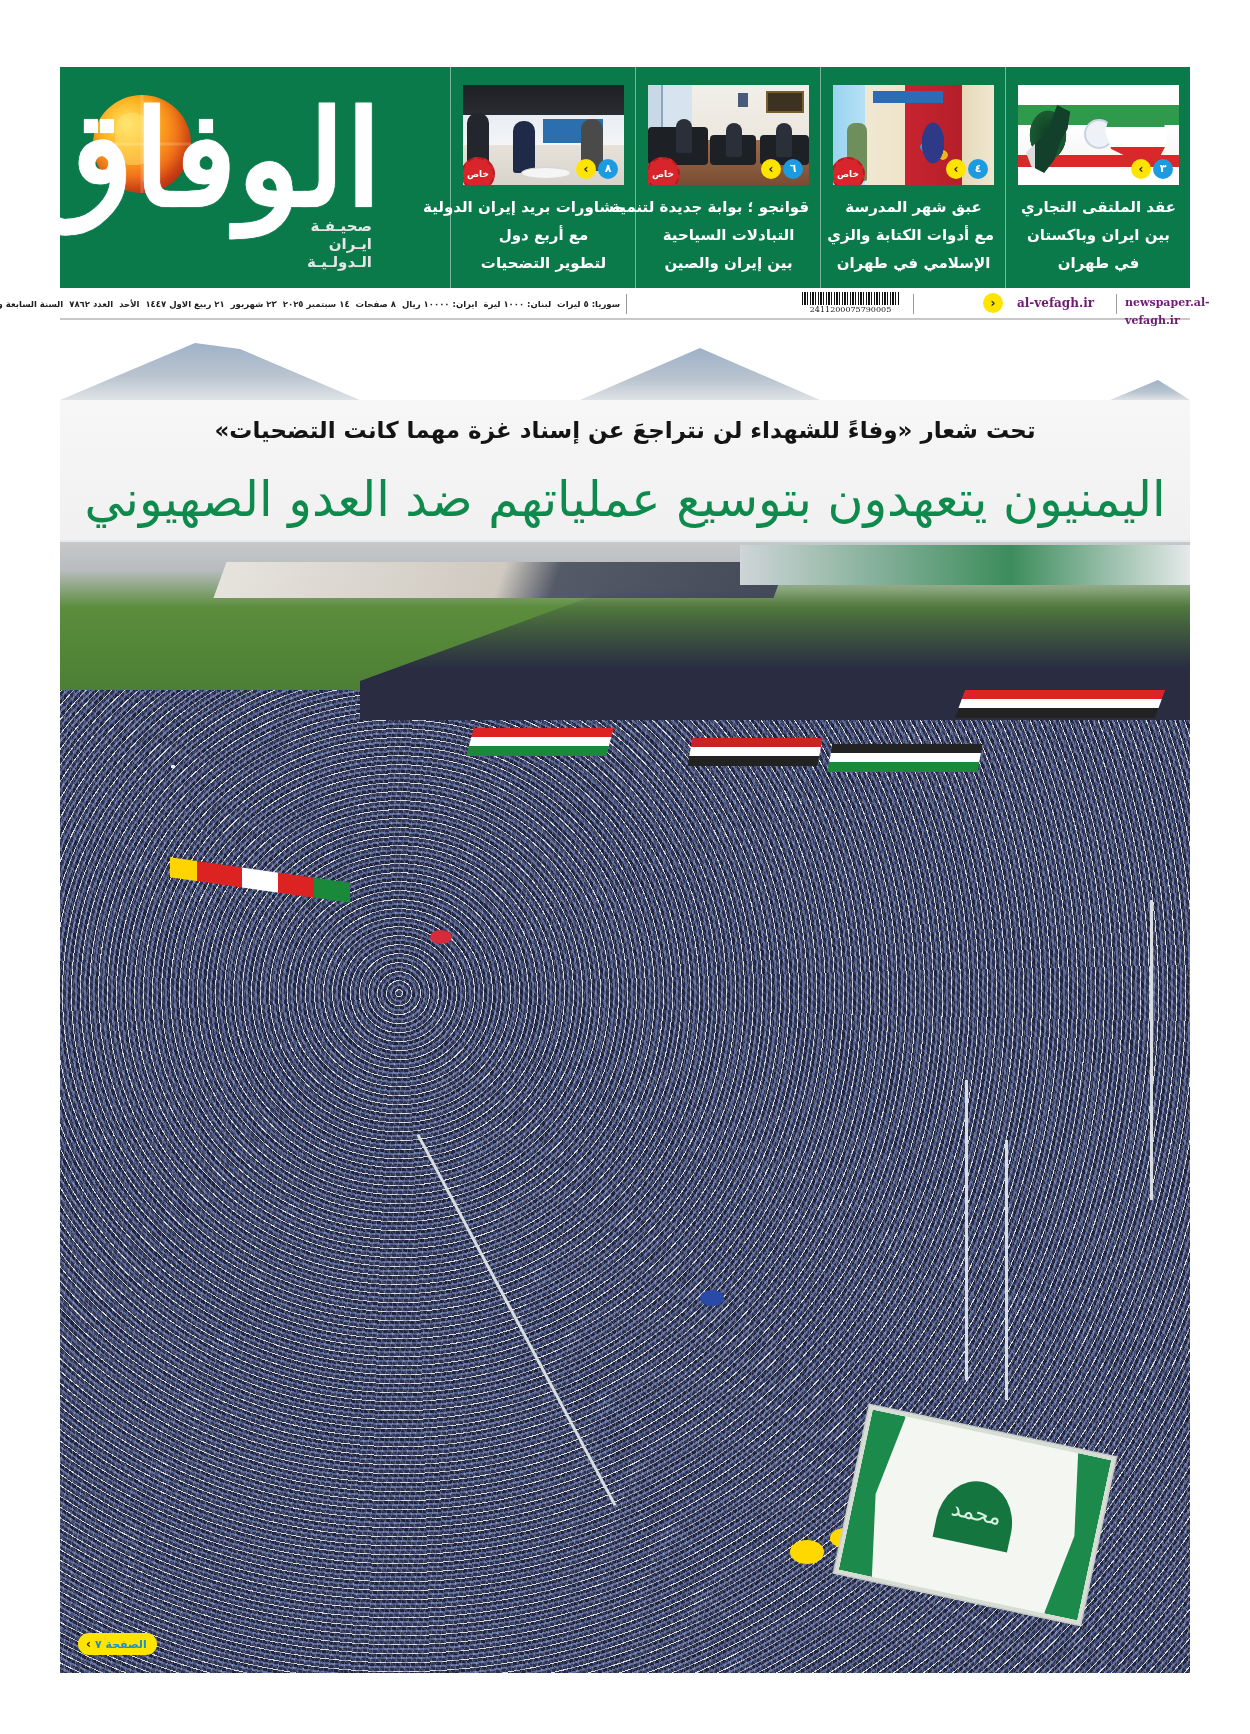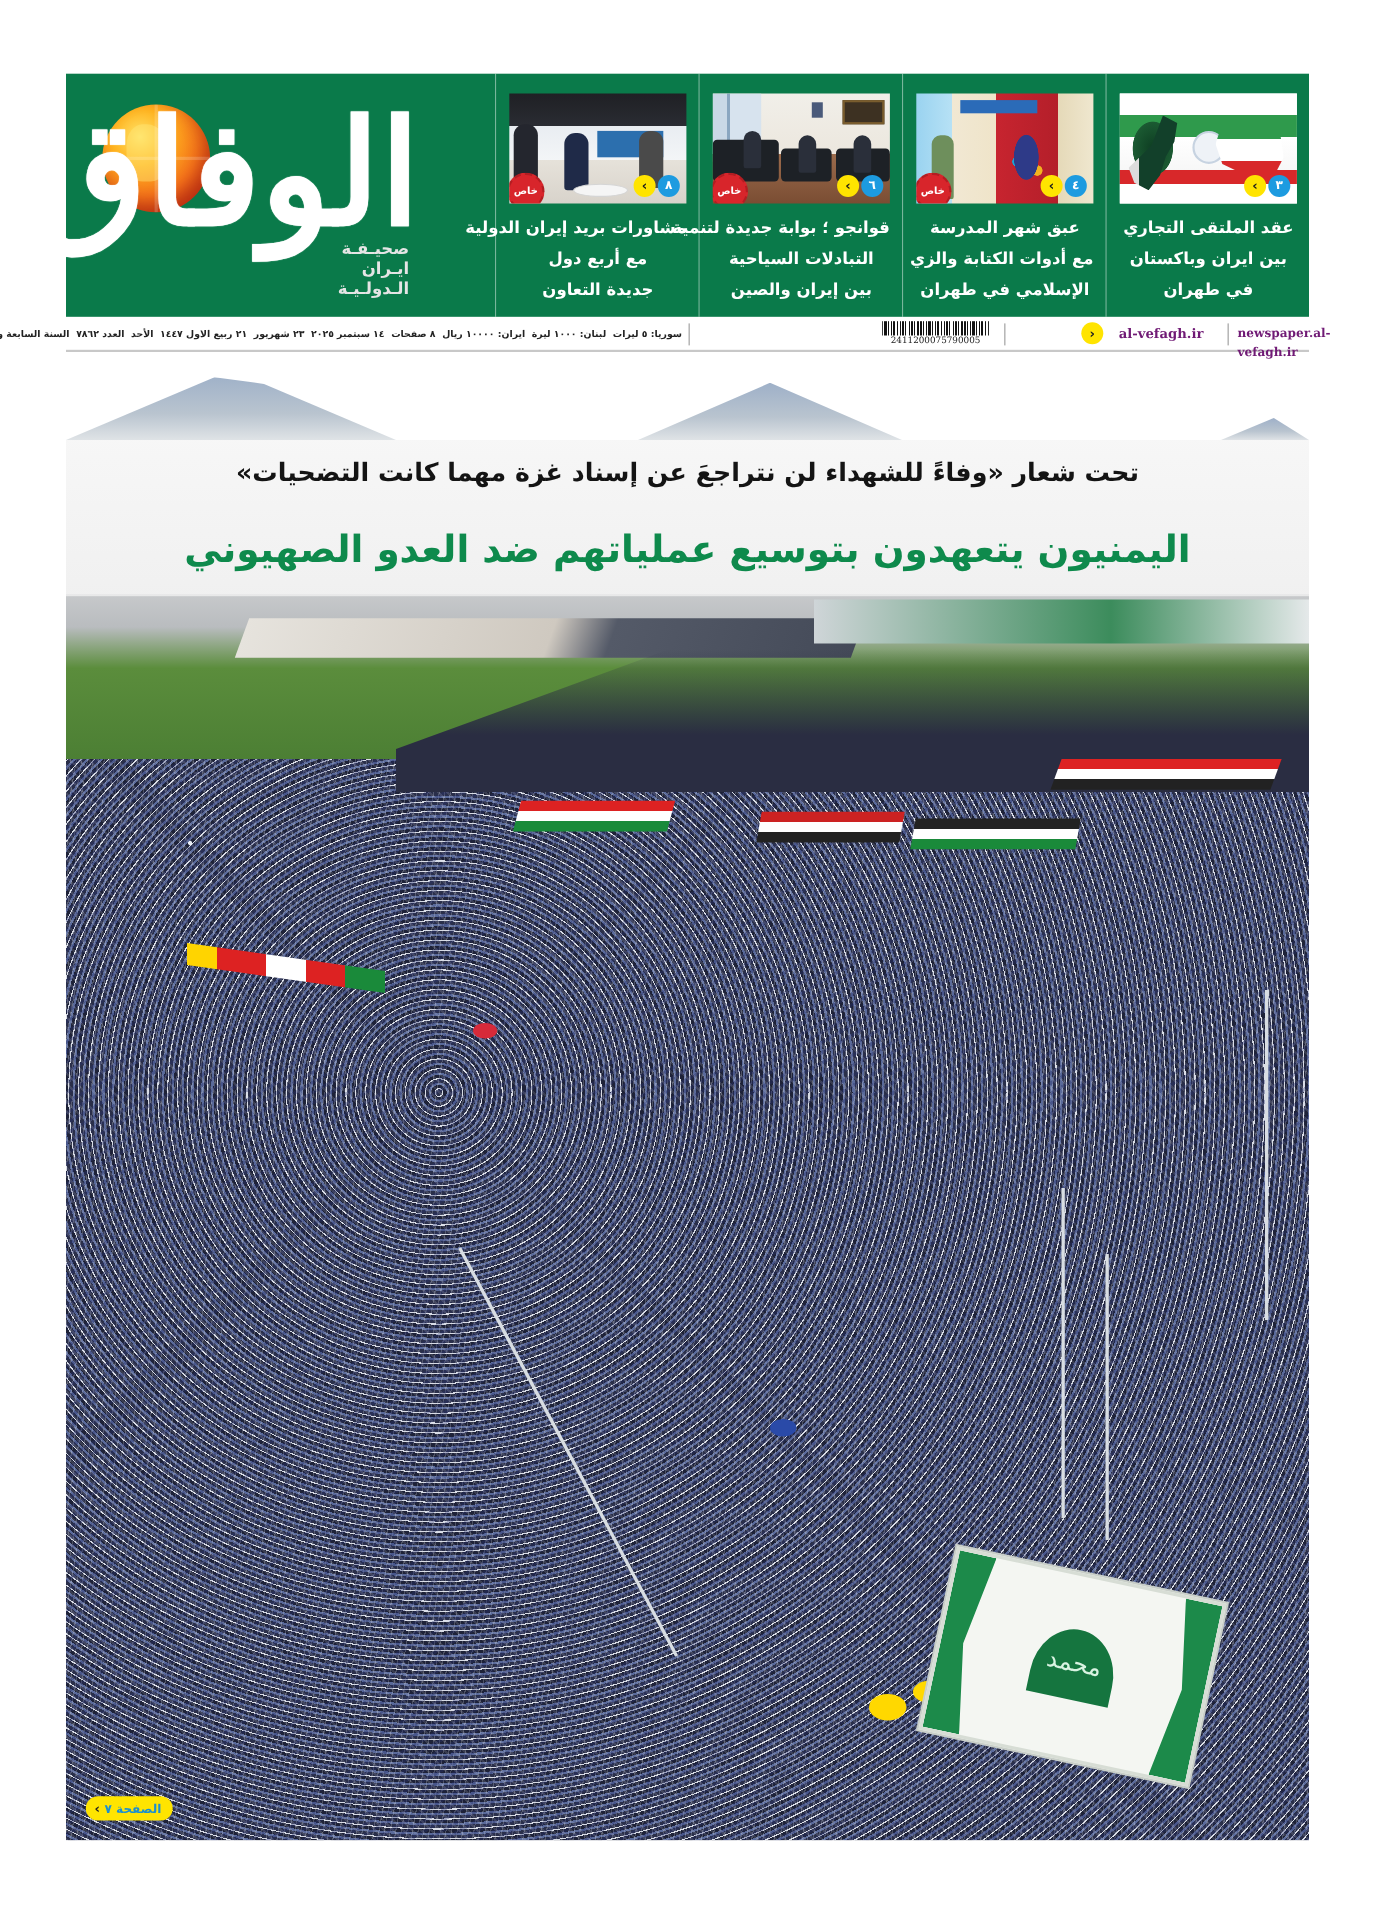--- a/index.html
+++ b/index.html
@@ -238,21 +238,21 @@
   .white-band {
     position: absolute; left: 60px; top: 400px; width: 1130px; height: 142px;
     background: linear-gradient(180deg, rgba(246,246,246,.92), rgba(238,238,238,.86));
   }
   .subhead {
     position: absolute; left: 60px; top: 408px; width: 1130px; text-align: center; direction: rtl;
     font-size: 23px; line-height: 44px; color: #141414; font-weight: bold;
   }
   .headline {
     position: absolute; left: 60px; top: 465px; width: 1130px; text-align: center; direction: rtl;
-    font-size: 34px; line-height: 70px; color: #0e8a4c; font-weight: bold; letter-spacing: -1px;
+    font-size: 49px; line-height: 70px; color: #0e8a4c; font-weight: normal; letter-spacing: -1px;
   }
 
   .page-ref {
     position: absolute; left: 78px; top: 1633px; height: 22px; padding: 0 10px 0 8px;
     border-radius: 11px; background: #ffe400; display: flex; align-items: center; gap: 4px;
     direction: ltr;
   }
   .page-ref .chev { font-size: 12px; color: #222; font-weight: bold; }
   .page-ref .lbl { font-size: 11px; color: #1b8fd0; font-weight: bold; direction: rtl; }
 </style>
@@ -345,21 +345,21 @@
           <div class="table"></div>
           <div class="badge-khas">خاص</div>
           <div class="num-badges">
             <div class="arrow-circle">‹</div>
             <div class="num-circle">٨</div>
           </div>
         </div>
         <div class="card-title">
           <div>مشاورات بريد إيران الدولية</div>
           <div>مع أربع دول</div>
-          <div>جديدة التعاون</div>
+          <div>لتطوير التضحيات</div>
         </div>
       </div>
     </div>
   </div>
 </header>
 
 <div class="infobar">
   <div class="info-left">
     <span>السنة السابعة والعشرون</span>
     <span class="dot"></span>

